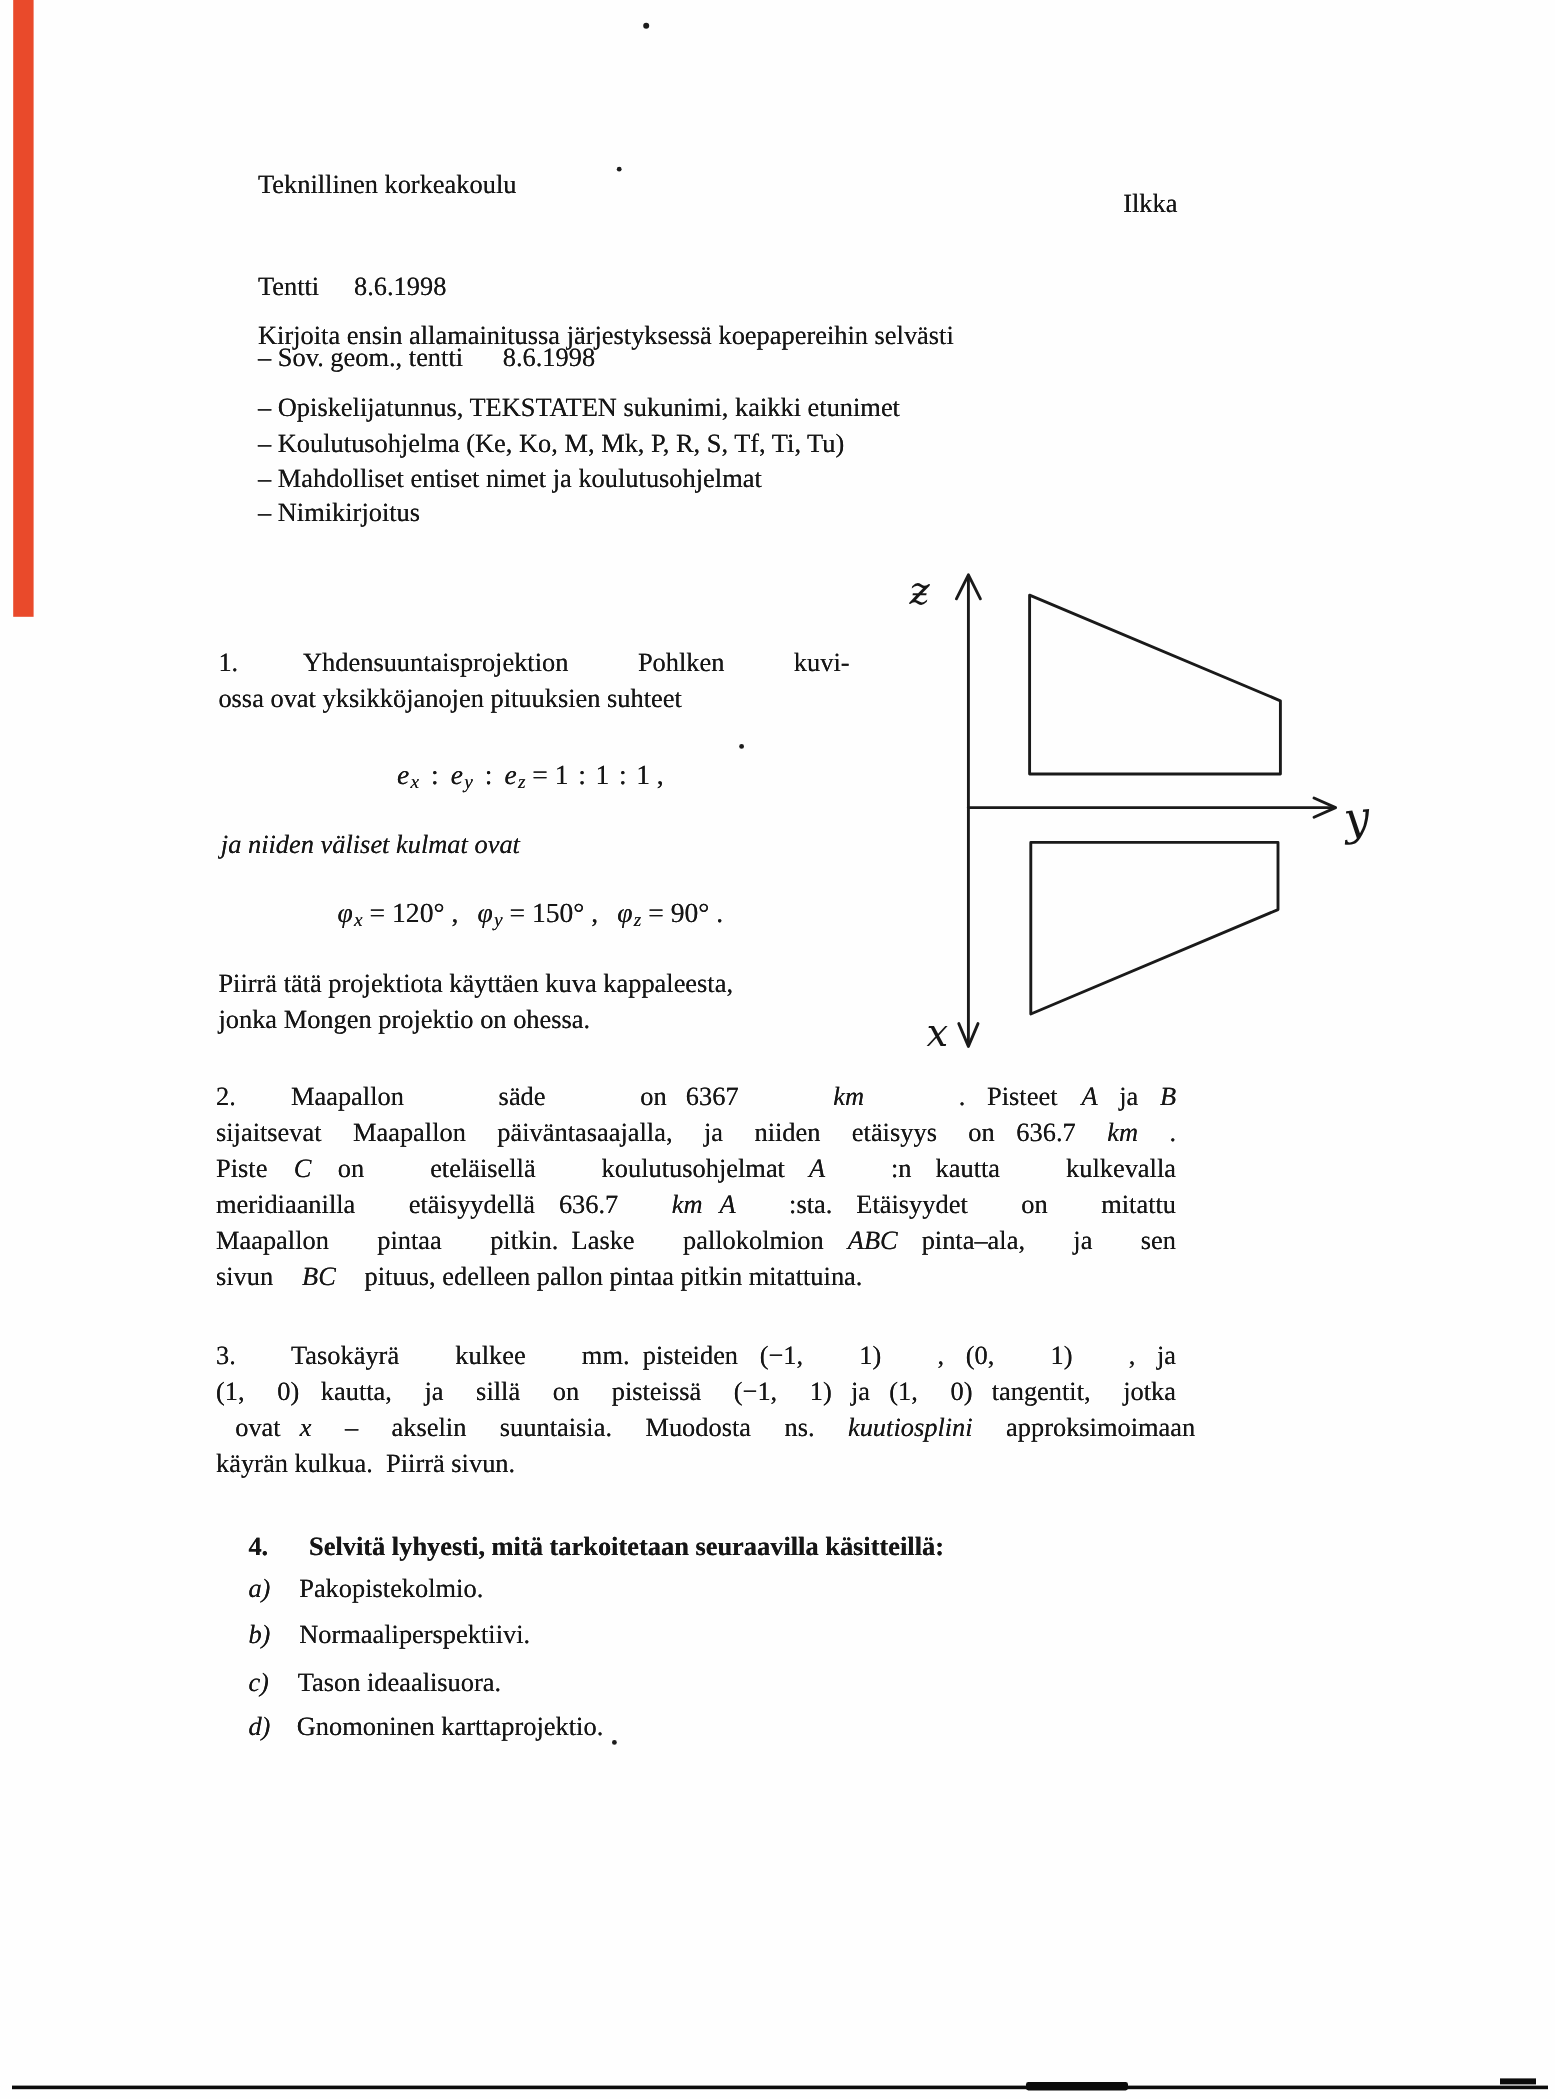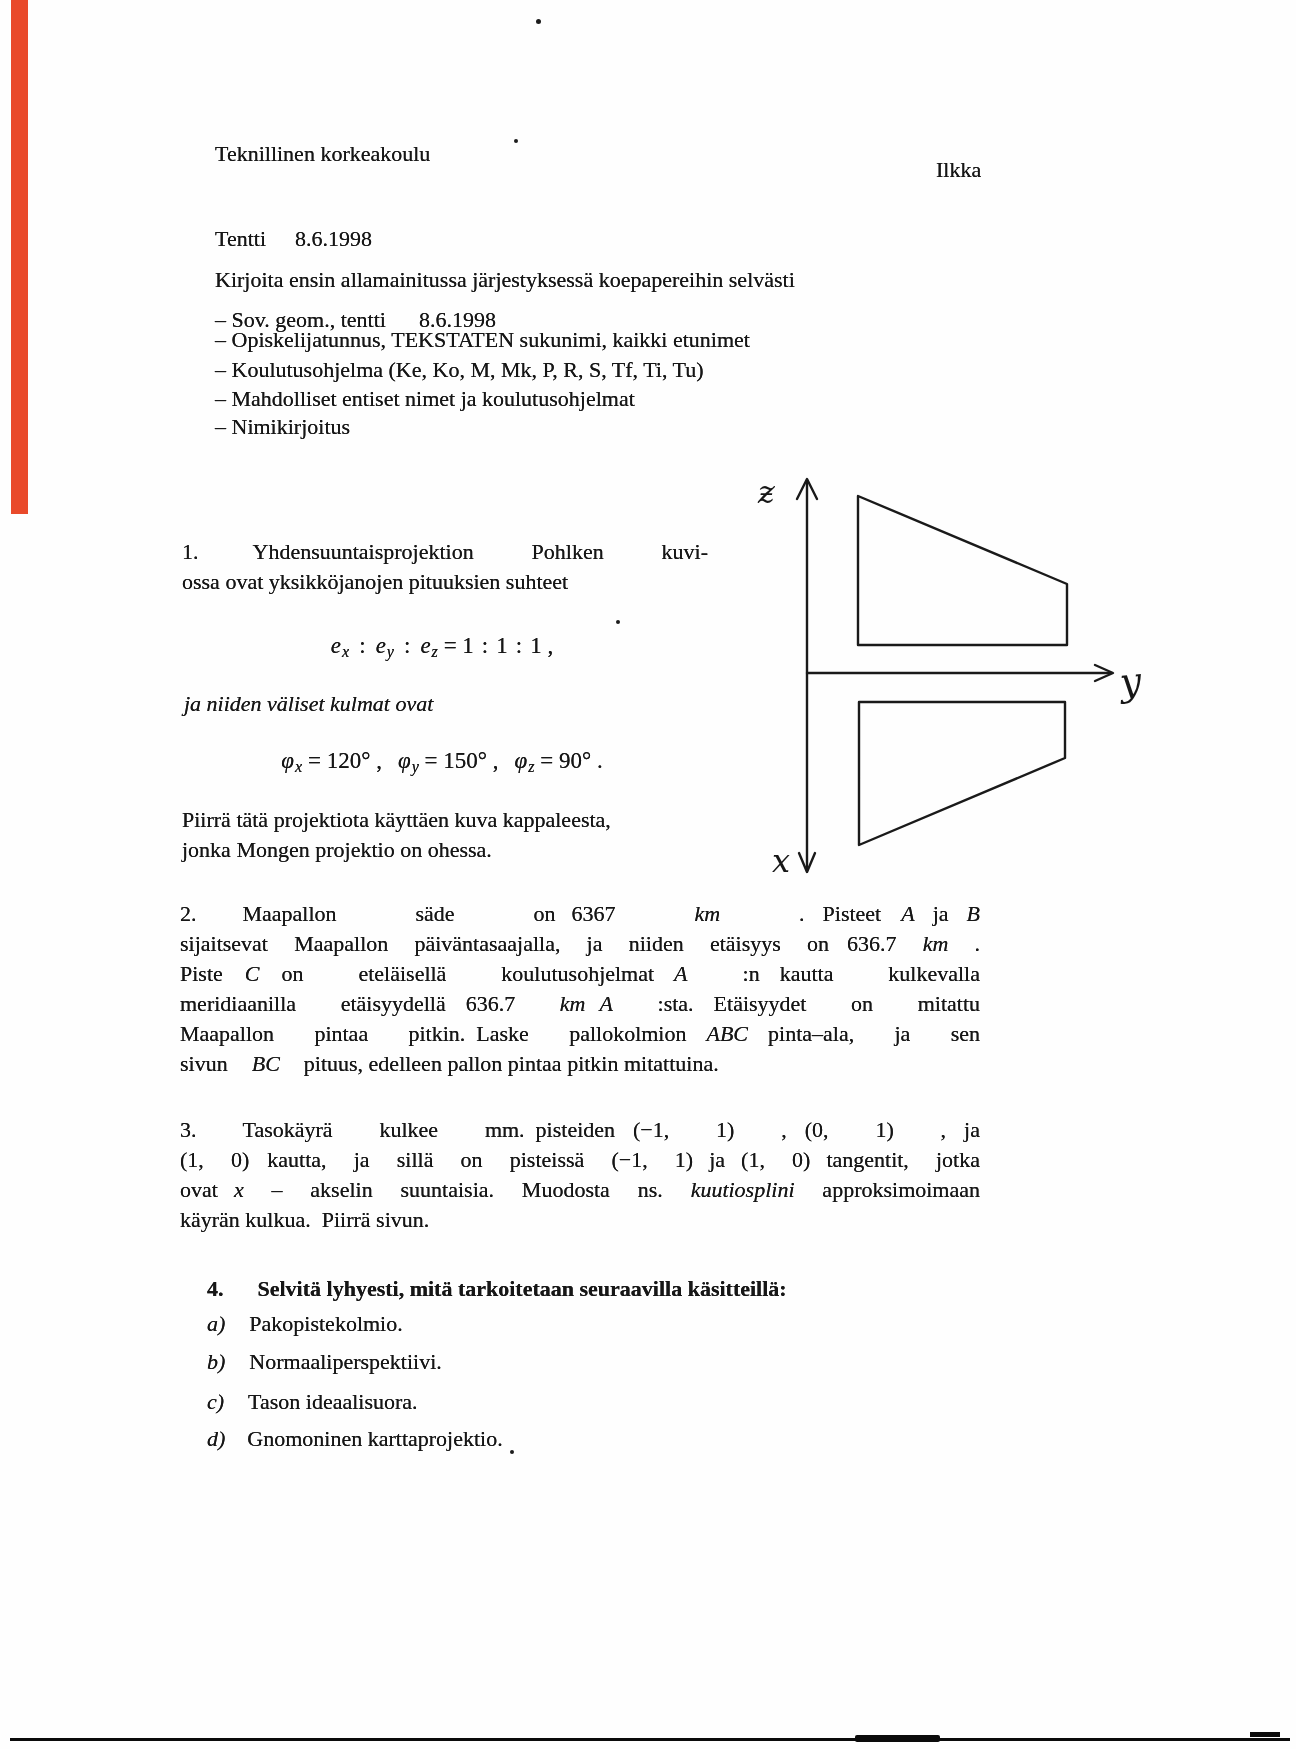--- a/index.html
+++ b/index.html
@@ -34,21 +34,21 @@
   <div class="speck" style="left:616px;top:620px;width:4px;height:4px;"></div>
   <div class="speck" style="left:510px;top:1450px;width:4px;height:4px;"></div>
 
   <div class="t" style="left:215px;top:140px;">Teknillinen korkeakoulu</div>
   <div class="t" style="left:936px;top:156px;">Ilkka</div>
   <div class="t" style="left:215px;top:225px;">
     <span>Tentti</span><span class="gap" style="width:29px;"></span><span>8.6.1998</span>
   </div>
 
   <div class="t" style="left:215px;top:266px;">Kirjoita ensin allamainitussa järjestyksessä koepapereihin selvästi</div>
-  <div class="t" style="left:215px;top:306px;">– Sov. geom., tentti  8.6.1998</div>
+  <div class="t" style="left:215px;top:284px;">– Sov. geom., tentti  8.6.1998</div>
   <div class="t" style="left:215px;top:326px;">– Opiskelijatunnus, TEKSTATEN sukunimi, kaikki etunimet</div>
   <div class="t" style="left:215px;top:356px;">– Koulutusohjelma (Ke, Ko, M, Mk, P, R, S, Tf, Ti, Tu)</div>
   <div class="t" style="left:215px;top:385px;">– Mahdolliset entiset nimet ja koulutusohjelmat</div>
   <div class="t" style="left:215px;top:413px;">– Nimikirjoitus</div>
 
   <div class="t narrow-j" style="left:182px;top:538px;"><span>1.</span><span class="sp" style="width: 54px;"></span><span>Yhdensuuntaisprojektion Pohlken kuvi-</span></div>
   <div class="t" style="left:182px;top:568px;">ossa ovat yksikköjanojen pituuksien suhteet</div>
   <div class="formula" style="top:633px;"><span class="it">e</span><span class="it sub">x</span><span class="sp" style="width: 10px;"></span><span>:</span><span class="sp" style="width: 10px;"></span><span class="it">e</span><span class="it sub">y</span><span class="sp" style="width: 10px;"></span><span>:</span><span class="sp" style="width: 10px;"></span><span class="it">e</span><span class="it sub">z</span><span> = 1</span><span class="sp" style="width: 8px;"></span><span>:</span><span class="sp" style="width: 8px;"></span><span>1</span><span class="sp" style="width: 8px;"></span><span>:</span><span class="sp" style="width: 8px;"></span><span>1 ,</span></div>
   <div class="t" style="left:184px;top:690px;font-style:italic;">ja niiden väliset kulmat ovat</div>
   <div class="formula" style="top:748px;"><span class="it">φ</span><span class="it sub">x</span><span> = 120° ,</span><span class="sp" style="width: 16px;"></span><span class="it">φ</span><span class="it sub">y</span><span> = 150° ,</span><span class="sp" style="width: 16px;"></span><span class="it">φ</span><span class="it sub">z</span><span> = 90° .</span></div>
@@ -72,21 +72,21 @@
 
   <div class="t jline" style="left:180px;top:900px;"><span>2.</span><span class="sp" style="width: 46px;"></span><span>Maapallon säde on</span><span class="sp" style="width: 16px;"></span><span>6367 </span><span class="it">km</span><span> .</span><span class="sp" style="width: 18px;"></span><span>Pisteet</span><span class="sp" style="width: 20px;"></span><span class="it">A</span><span class="sp" style="width: 18px;"></span><span>ja</span><span class="sp" style="width: 18px;"></span><span class="it">B</span></div>
   <div class="t jline" style="left:180px;top:930px;"><span>sijaitsevat Maapallon päiväntasaajalla, ja niiden etäisyys on</span><span class="sp" style="width: 18px;"></span><span>636.7 </span><span class="it">km</span><span> .</span></div>
   <div class="t jline" style="left:180px;top:960px;"><span>Piste</span><span class="sp" style="width: 22px;"></span><span class="it">C</span><span class="sp" style="width: 22px;"></span><span>on eteläisellä koulutusohjelmat</span><span class="sp" style="width: 20px;"></span><span class="it">A</span><span> :n</span><span class="sp" style="width: 20px;"></span><span>kautta kulkevalla</span></div>
   <div class="t jline" style="left:180px;top:990px;"><span>meridiaanilla etäisyydellä</span><span class="sp" style="width: 20px;"></span><span>636.7 </span><span class="it">km</span><span class="sp" style="width: 14px;"></span><span class="it">A</span><span> :sta.</span><span class="sp" style="width: 20px;"></span><span>Etäisyydet on mitattu</span></div>
   <div class="t jline" style="left:180px;top:1020px;"><span>Maapallon pintaa pitkin. Laske pallokolmion</span><span class="sp" style="width: 20px;"></span><span class="it">ABC</span><span class="sp" style="width: 20px;"></span><span>pinta–ala, ja sen</span></div>
   <div class="t" style="left:180px;top:1050px;"><span>sivun</span><span class="sp" style="width: 24px;"></span><span class="it">BC</span><span class="sp" style="width: 24px;"></span><span>pituus, edelleen pallon pintaa pitkin mitattuina.</span></div>
 
   <div class="t jline" style="left:180px;top:1116px;"><span>3.</span><span class="sp" style="width: 46px;"></span><span>Tasokäyrä kulkee mm. pisteiden</span><span class="sp" style="width: 18px;"></span><span>(−1, 1) ,</span><span class="sp" style="width: 18px;"></span><span>(0, 1) ,</span><span class="sp" style="width: 18px;"></span><span>ja</span></div>
   <div class="t jline" style="left:180px;top:1146px;"><span>(1, 0)</span><span class="sp" style="width: 18px;"></span><span>kautta, ja sillä on pisteissä (−1, 1)</span><span class="sp" style="width: 16px;"></span><span>ja</span><span class="sp" style="width: 16px;"></span><span>(1, 0)</span><span class="sp" style="width: 16px;"></span><span>tangentit, jotka</span></div>
-  <div class="t jline" style="left:180px;top:1176px;"><span>ovat</span><span class="sp" style="width: 16px;"></span><span class="it">x</span><span> – akselin suuntaisia. Muodosta ns. </span><span class="it">kuutiosplini</span><span> approksimoimaan</span></div>
+  <div class="t jline" style="left:196px;top:1176px;"><span>ovat</span><span class="sp" style="width: 16px;"></span><span class="it">x</span><span> – akselin suuntaisia. Muodosta ns. </span><span class="it">kuutiosplini</span><span> approksimoimaan</span></div>
   <div class="t" style="left:180px;top:1206px;"><span>käyrän kulkua. Piirrä sivun.</span></div>
 
   <div class="t" style="left:207px;top:1275px;font-weight:bold;"><span>4.</span><span class="sp" style="width: 34px;"></span><span>Selvitä lyhyesti, mitä tarkoitetaan seuraavilla käsitteillä:</span></div>
   <div class="t" style="left:207px;top:1310px;"><span class="it">a)</span><span class="sp" style="width: 24px;"></span><span>Pakopistekolmio.</span></div>
   <div class="t" style="left:207px;top:1348px;"><span class="it">b)</span><span class="sp" style="width: 24px;"></span><span>Normaaliperspektiivi.</span></div>
   <div class="t" style="left:207px;top:1388px;"><span class="it">c)</span><span class="sp" style="width: 24px;"></span><span>Tason ideaalisuora.</span></div>
   <div class="t" style="left:207px;top:1425px;"><span class="it">d)</span><span class="sp" style="width: 22px;"></span><span>Gnomoninen karttaprojektio.</span></div>
 
   <div class="scanline" style="left:10px;top:1738px;width:1280px;height:3px;"></div>
   <div class="scanline" style="left:855px;top:1735px;width:85px;height:7px;border-radius:2px;"></div>

